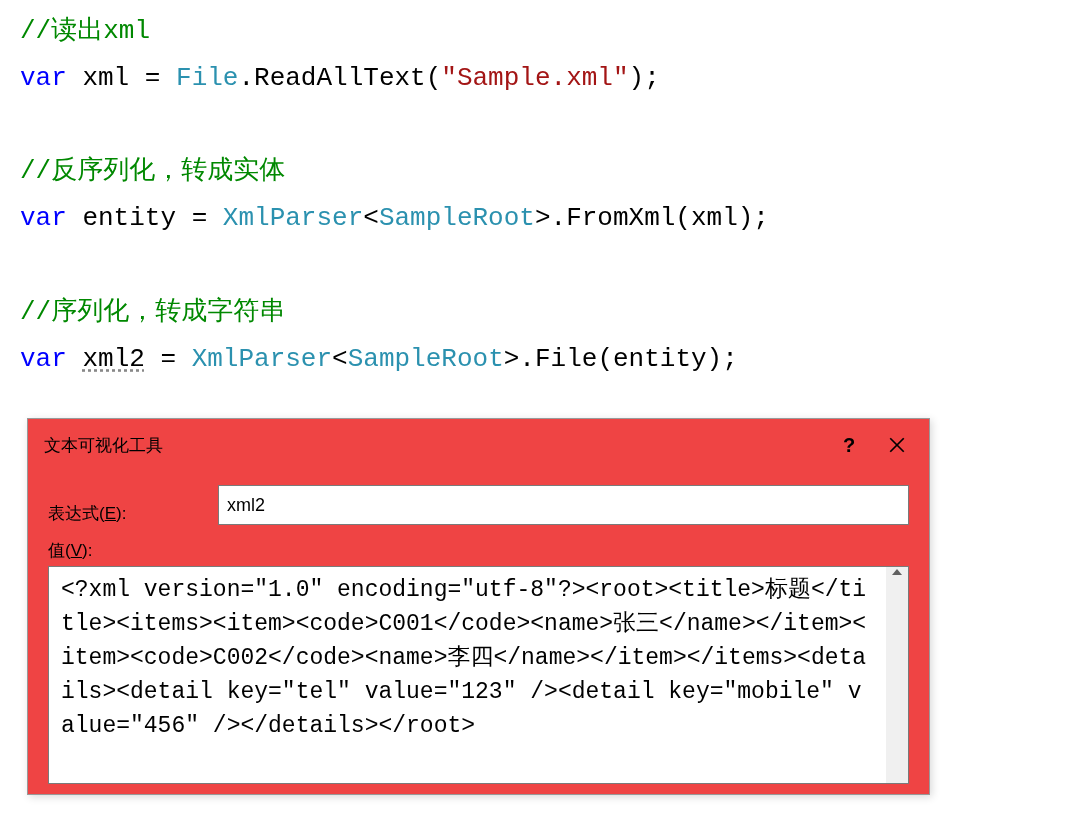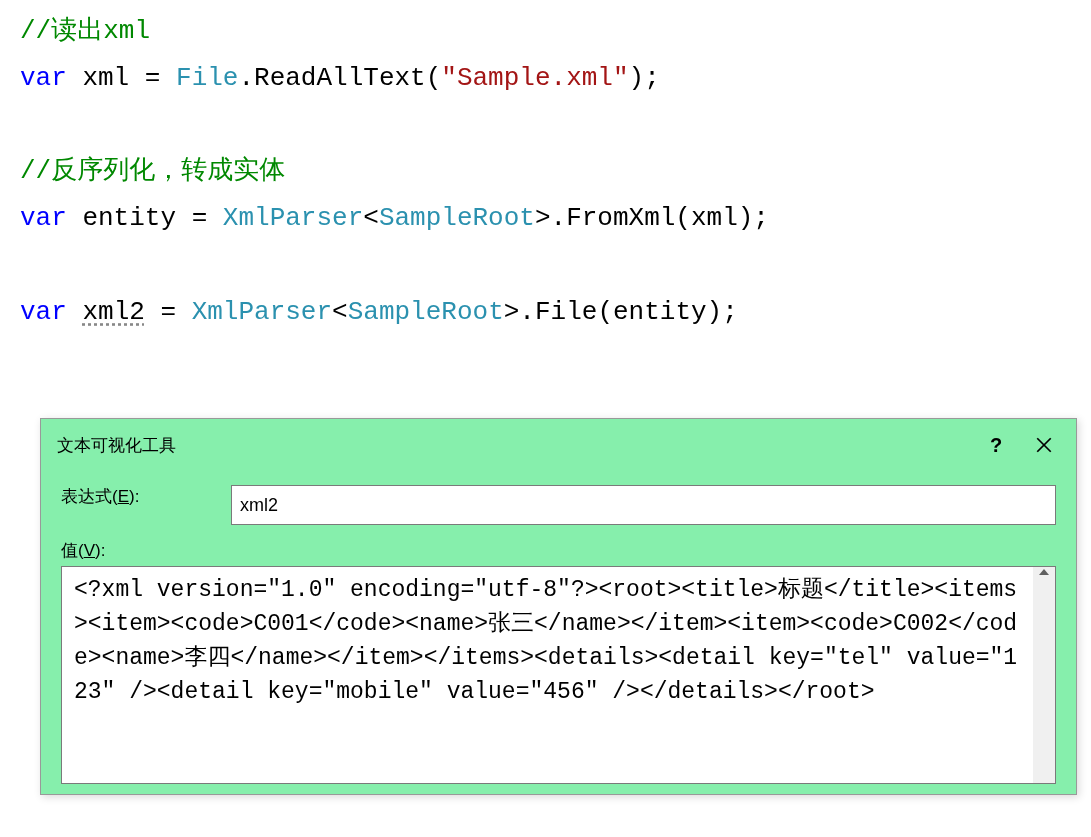--- a/index.html
+++ b/index.html
@@ -26,24 +26,24 @@
     .string { color: #a31515; }
     .plain { color: #000000; }
     .method { color: #000000; margin-top: 28px; }
     .dotted {
       text-decoration: underline dotted #888888;
       text-underline-offset: 4px;
     }
 
     .dialog {
       position: absolute;
-      left: 40px;
+      left: 27px;
       top: 418px;
-      width: 1037px;
-      background: #86efac;
+      width: 903px;
+      background: #ef4444;
       border: 1px solid #999999;
       box-shadow: 2px 2px 8px rgba(0,0,0,0.15);
       font-family: "Microsoft YaHei", "Segoe UI", sans-serif;
     }
     .dialog-titlebar {
       display: flex;
       align-items: center;
       padding: 10px 8px 10px 16px;
       font-size: 17px;
       color: #000000;
@@ -68,21 +68,21 @@
     }
     .titlebar-button.close svg {
       width: 18px;
       height: 18px;
     }
     .dialog-body {
       padding: 14px 20px 10px 20px;
     }
     .form-row {
       display: flex;
-      align-items: flex-start;
+      align-items: flex-end;
       margin-bottom: 14px;
     }
     .form-label {
       width: 170px;
       font-size: 17px;
       color: #000000;
     }
     .form-label .hotkey {
       text-decoration: underline;
     }
@@ -132,20 +132,21 @@
 </head>
 <body>
 
 <div class="code-area">
   <div class="code-line"><span class="comment">//读出xml</span></div>
   <div class="code-line"><span class="keyword">var</span><span class="plain"> xml = </span><span class="type">File</span><span class="plain">.</span><span class="method">ReadAllText</span><span class="plain">(</span><span class="string">"Sample.xml"</span><span class="plain">);</span></div>
   <div class="code-line">&nbsp;</div>
   <div class="code-line"><span class="comment">//反序列化，转成实体</span></div>
   <div class="code-line"><span class="keyword">var</span><span class="plain"> entity = </span><span class="type">XmlParser</span><span class="plain">&lt;</span><span class="type">SampleRoot</span><span class="plain">&gt;</span><span class="plain">.</span><span class="method">FromXml</span><span class="plain">(xml);</span></div>
   <div class="code-line">&nbsp;</div>
+  <div class="code-line"><span class="comment">//序列化，转成字符串</span></div>
   <div class="code-line"><span class="keyword">var</span><span class="plain"> </span><span class="plain dotted">xml2</span><span class="plain"> = </span><span class="type">XmlParser</span><span class="plain">&lt;</span><span class="type">SampleRoot</span><span class="plain">&gt;</span><span class="plain">.</span><span class="method">File</span><span class="plain">(entity);</span></div>
 </div>
 
 <div class="dialog">
   <div class="dialog-titlebar">
     <span class="dialog-title">文本可视化工具</span>
     <div class="titlebar-button help">
         <span>?</span>
       </div>
     <div class="titlebar-button close">

